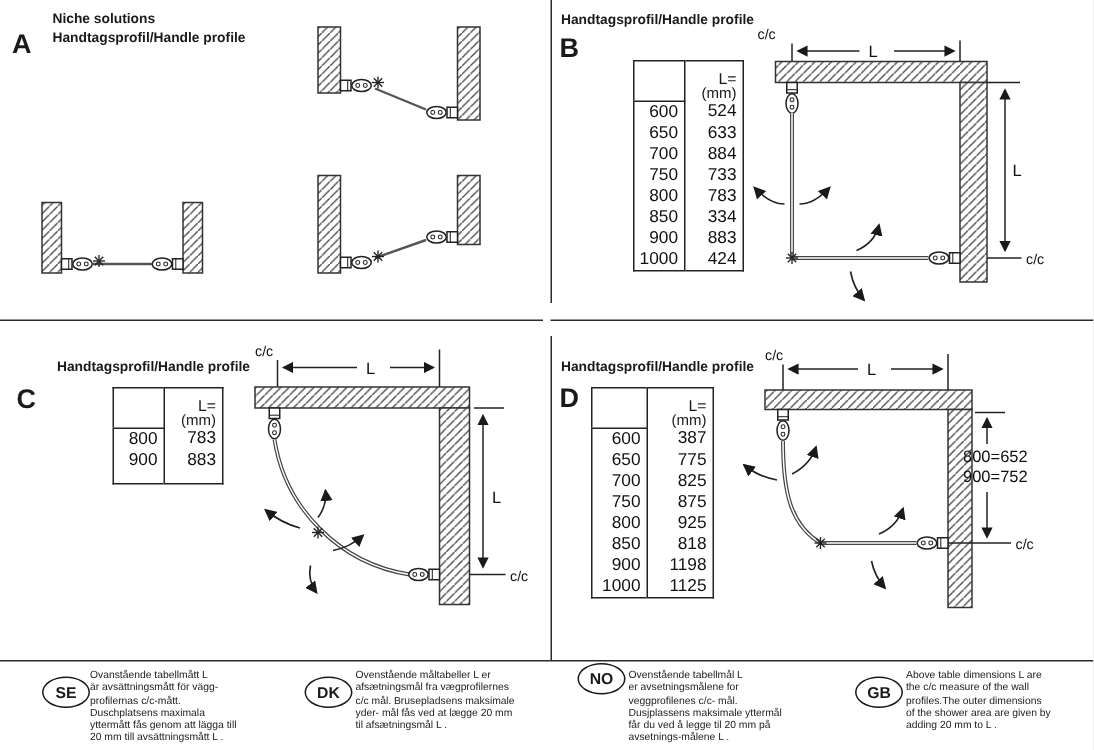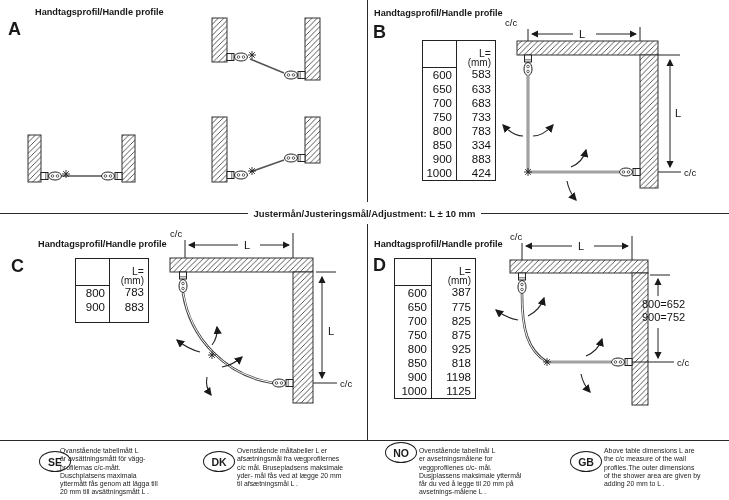--- a/index.html
+++ b/index.html
@@ -66,27 +66,27 @@
         <line x1="-2.8" y1="-2.8" x2="2.8" y2="2.8"></line>
         <line x1="-2.8" y1="2.8" x2="2.8" y2="-2.8"></line>
       </g>
     </defs>
   </svg>
 
   <div class="vsep" style="left:367px;top:0;height:202px"></div>
   <div class="vsep" style="left:367px;top:224px;height:216px"></div>
   <div id="adjust-band">
     <div class="rule"></div>
-    <div id="adjust-text">Justermån/Justeringsmål/Adjustment: L ± 10 mm</div>
     <div class="rule"></div>
   </div>
   <div id="footer-rule"></div>
 
   <div class="letter" style="left:8px;top:20px">A</div>
   <div class="qtitle" style="left:35px;top:6px">
+    <div>Niche solutions</div>
     <div>Handtagsprofil/Handle profile</div>
   </div>
 
   <svg class="abs" style="left:0;top:0" width="368" height="205">
     <g>
       <rect x="212" y="18" width="15" height="44" class="wall"></rect>
       <rect x="305" y="18" width="15" height="62" class="wall"></rect>
       <line x1="250" y1="59" x2="284" y2="73" class="glassA"></line>
       <use href="#fit" transform="translate(234,57) scale(-1,1)"></use>
       <use href="#fit" transform="translate(298,75)"></use>
@@ -119,29 +119,29 @@
         <th class="c1"></th>
         <th class="c2">
           <div class="hl">L=</div>
           <div class="hu">(mm)</div>
         </th>
       </tr>
     </thead>
     <tbody>
         <tr>
           <td class="c1">600</td>
-          <td class="c2">583</td>
+          <td class="c2">524</td>
         </tr>
         <tr>
           <td class="c1">650</td>
           <td class="c2">633</td>
         </tr>
         <tr>
           <td class="c1">700</td>
-          <td class="c2">683</td>
+          <td class="c2">884</td>
         </tr>
         <tr>
           <td class="c1">750</td>
           <td class="c2">733</td>
         </tr>
         <tr>
           <td class="c1">800</td>
           <td class="c2">783</td>
         </tr>
         <tr>
@@ -307,21 +307,21 @@
     <text x="170" y="80" class="dimnote">800=652</text>
     <text x="170" y="93" class="dimnote">900=752</text>
     <line x1="160" y1="134" x2="202" y2="134" class="thin"></line>
     <text x="205" y="138" class="cclab">c/c</text>
     <path d="M46,92 Q34,90 24,82" class="arrow" marker-end="url(#ah)"></path>
     <path d="M56,88 Q68,82 72,70" class="arrow" marker-end="url(#ah)"></path>
     <path d="M114,128 Q126,123 130,111" class="arrow" marker-end="url(#ah)"></path>
     <path d="M109,146 Q111,156 118,164" class="arrow" marker-end="url(#ah)"></path>
   </svg>
 
-  <div class="lang-oval" style="left:39px;top:451px">SE</div>
+  <div class="lang-oval" style="left:28px;top:451px">SE</div>
   <div class="lang-text" style="left:60px;top:447px;width:150px">Ovanstående tabellmått L
 är avsättningsmått för vägg-
 profilernas c/c-mått.
 Duschplatsens maximala
 yttermått fås genom att lägga till
 20 mm till avsättningsmått L .</div>
 
   <div class="lang-oval" style="left:203px;top:451px">DK</div>
   <div class="lang-text" style="left:237px;top:447px;width:142px">Ovenstående måltabeller L er
 afsætningsmål fra vægprofilernes

